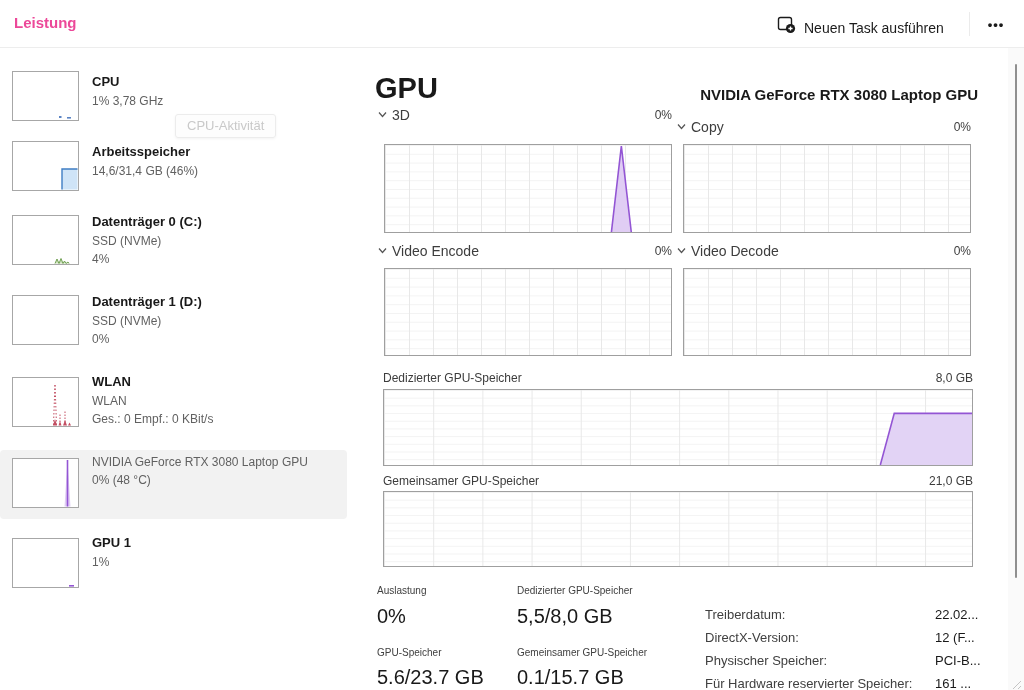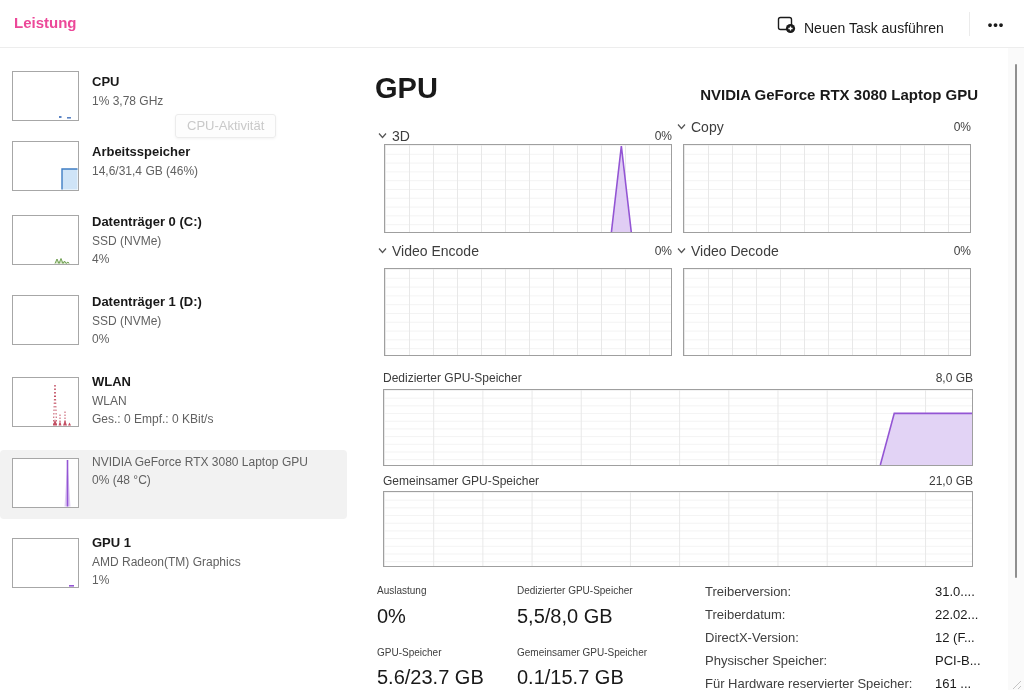--- a/index.html
+++ b/index.html
@@ -169,29 +169,28 @@
   </div>
 
   <div class="side-item it-gpu1">
     <div class="thumb">
       <svg width="65" height="48" viewBox="0 0 65 48">
         <rect x="56" y="46" width="5" height="1.6" fill="#9355d4"></rect>
       </svg>
     </div>
     <div class="si-text">
       <div class="si-title">GPU 1</div>
-      <div class="si-sub">AMD Radeon(TM) Graphics</div>
       <div class="si-sub">1%</div>
     </div>
   </div>
 
   <div class="gpu-title">GPU</div>
   <div class="gpu-name">NVIDIA GeForce RTX 3080 Laptop GPU</div>
 
-  <div class="eng-hdr" style="left:377px; top:128px; width:295px;">
+  <div class="eng-hdr" style="left:377px; top:107px; width:295px;">
     <span class="eng-left">
       <span>
         <svg width="11" height="11" viewBox="0 0 11 11">
             <polyline points="2,3.5 5.5,7.5 9,3.5" fill="none" stroke="#555" stroke-width="1.2"></polyline>
           </svg>
       </span>
       <span>3D</span>
     </span>
     <span class="eng-pct">0%</span>
   </div>
@@ -260,24 +259,20 @@
 
   <div class="stat-label" style="left:377px; top:585px;">Auslastung</div>
   <div class="stat-value" style="left:377px; top:605px;">0%</div>
   <div class="stat-label" style="left:517px; top:585px;">Dedizierter GPU-Speicher</div>
   <div class="stat-value" style="left:517px; top:605px;">5,5/8,0 GB</div>
   <div class="stat-label" style="left:377px; top:647px;">GPU-Speicher</div>
   <div class="stat-value" style="left:377px; top:666px;">5.6/23.7 GB</div>
   <div class="stat-label" style="left:517px; top:647px;">Gemeinsamer GPU-Speicher</div>
   <div class="stat-value" style="left:517px; top:666px;">0.1/15.7 GB</div>
 
-  <div class="det-row" style="top:584px;">
-    <span class="det-label">Treiberversion:</span>
-    <span class="det-value">31.0....</span>
-  </div>
   <div class="det-row" style="top:607px;">
     <span class="det-label">Treiberdatum:</span>
     <span class="det-value">22.02...</span>
   </div>
   <div class="det-row" style="top:630px;">
     <span class="det-label">DirectX-Version:</span>
     <span class="det-value">12 (F...</span>
   </div>
   <div class="det-row" style="top:653px;">
     <span class="det-label">Physischer Speicher:</span>

